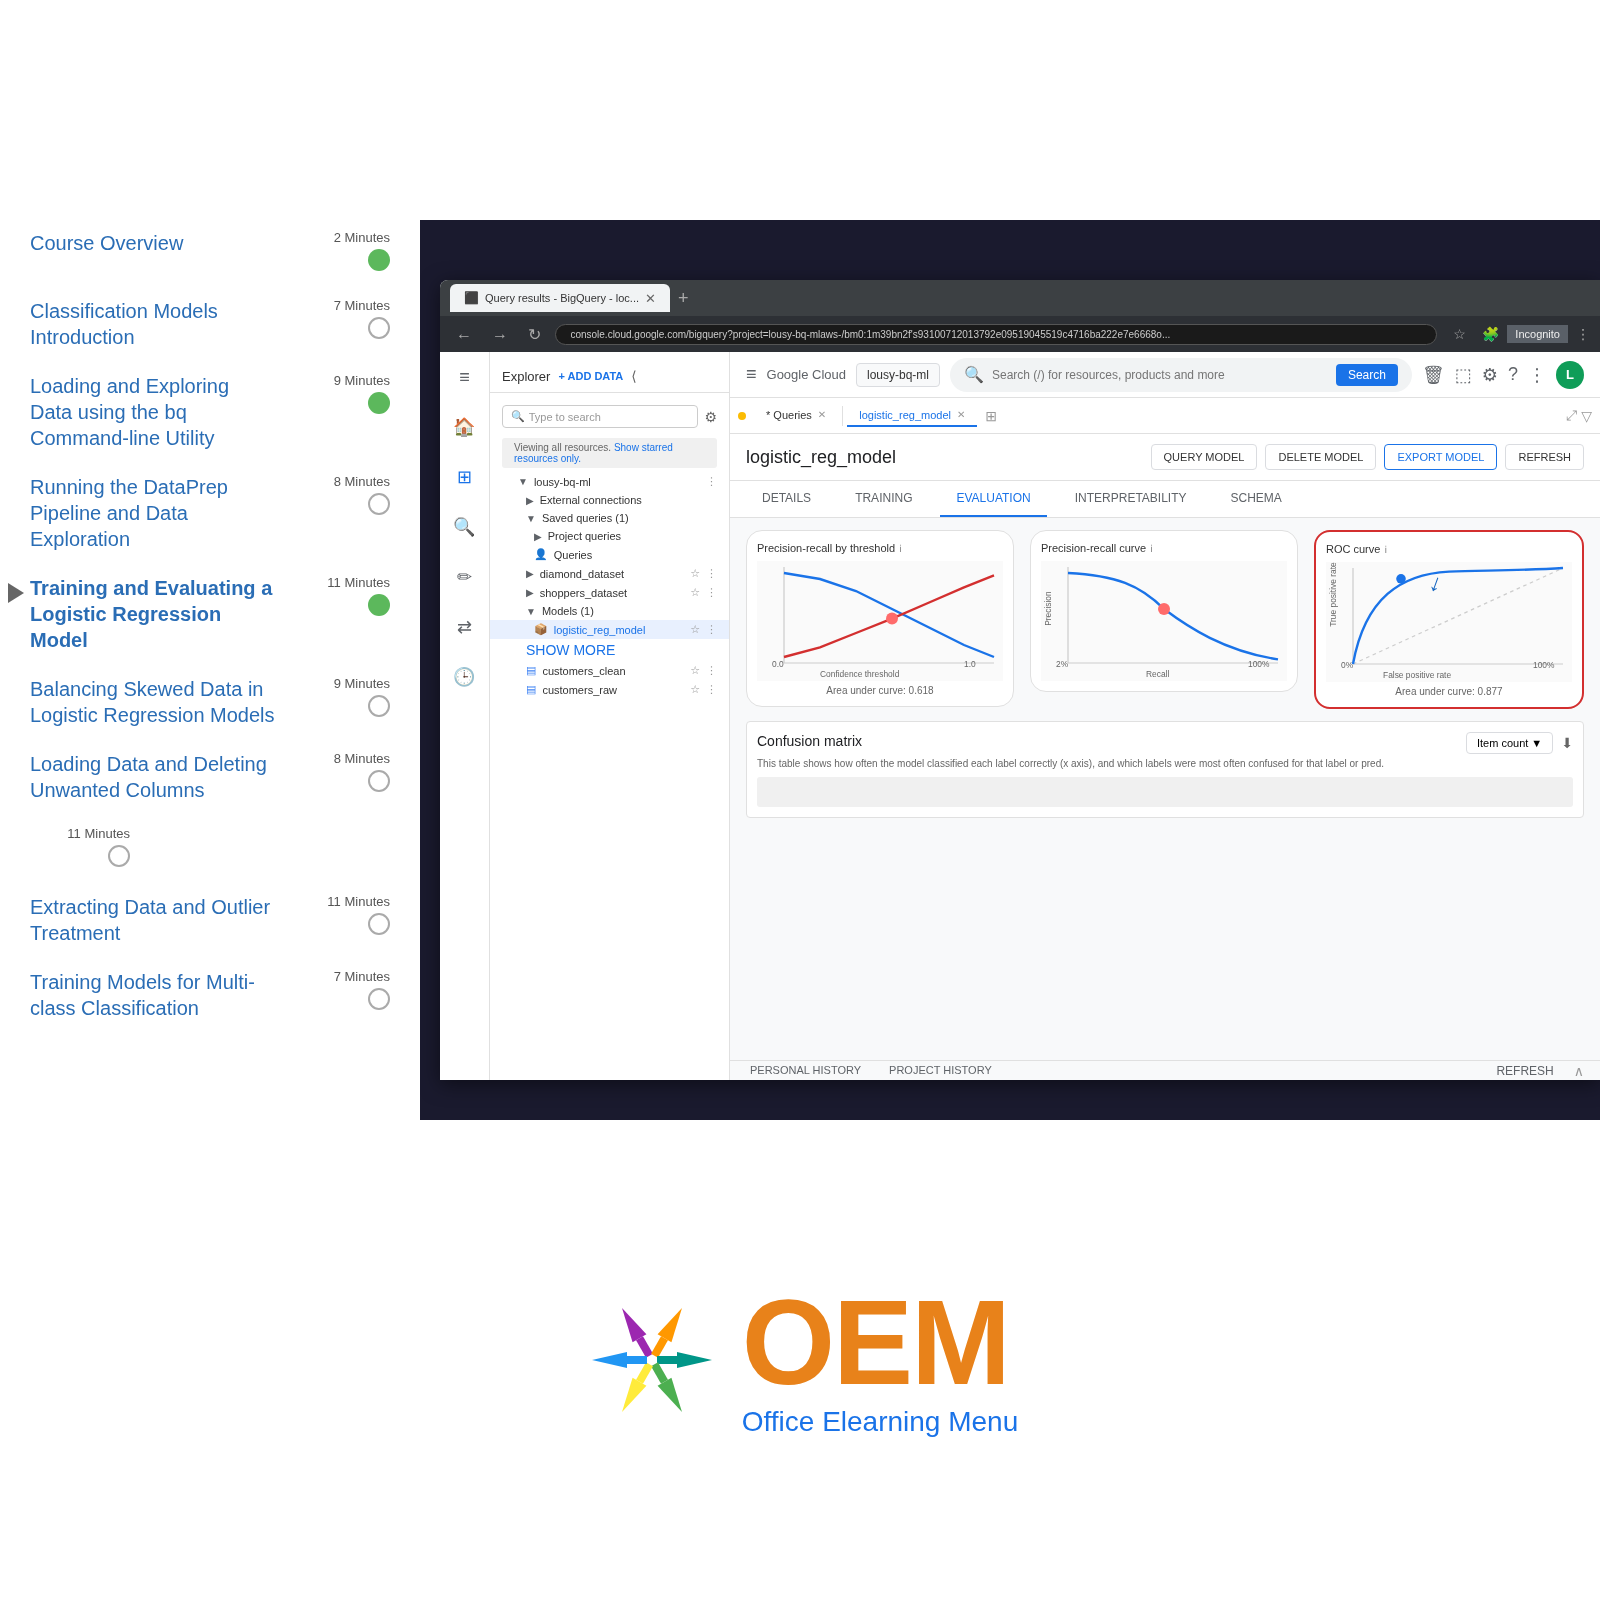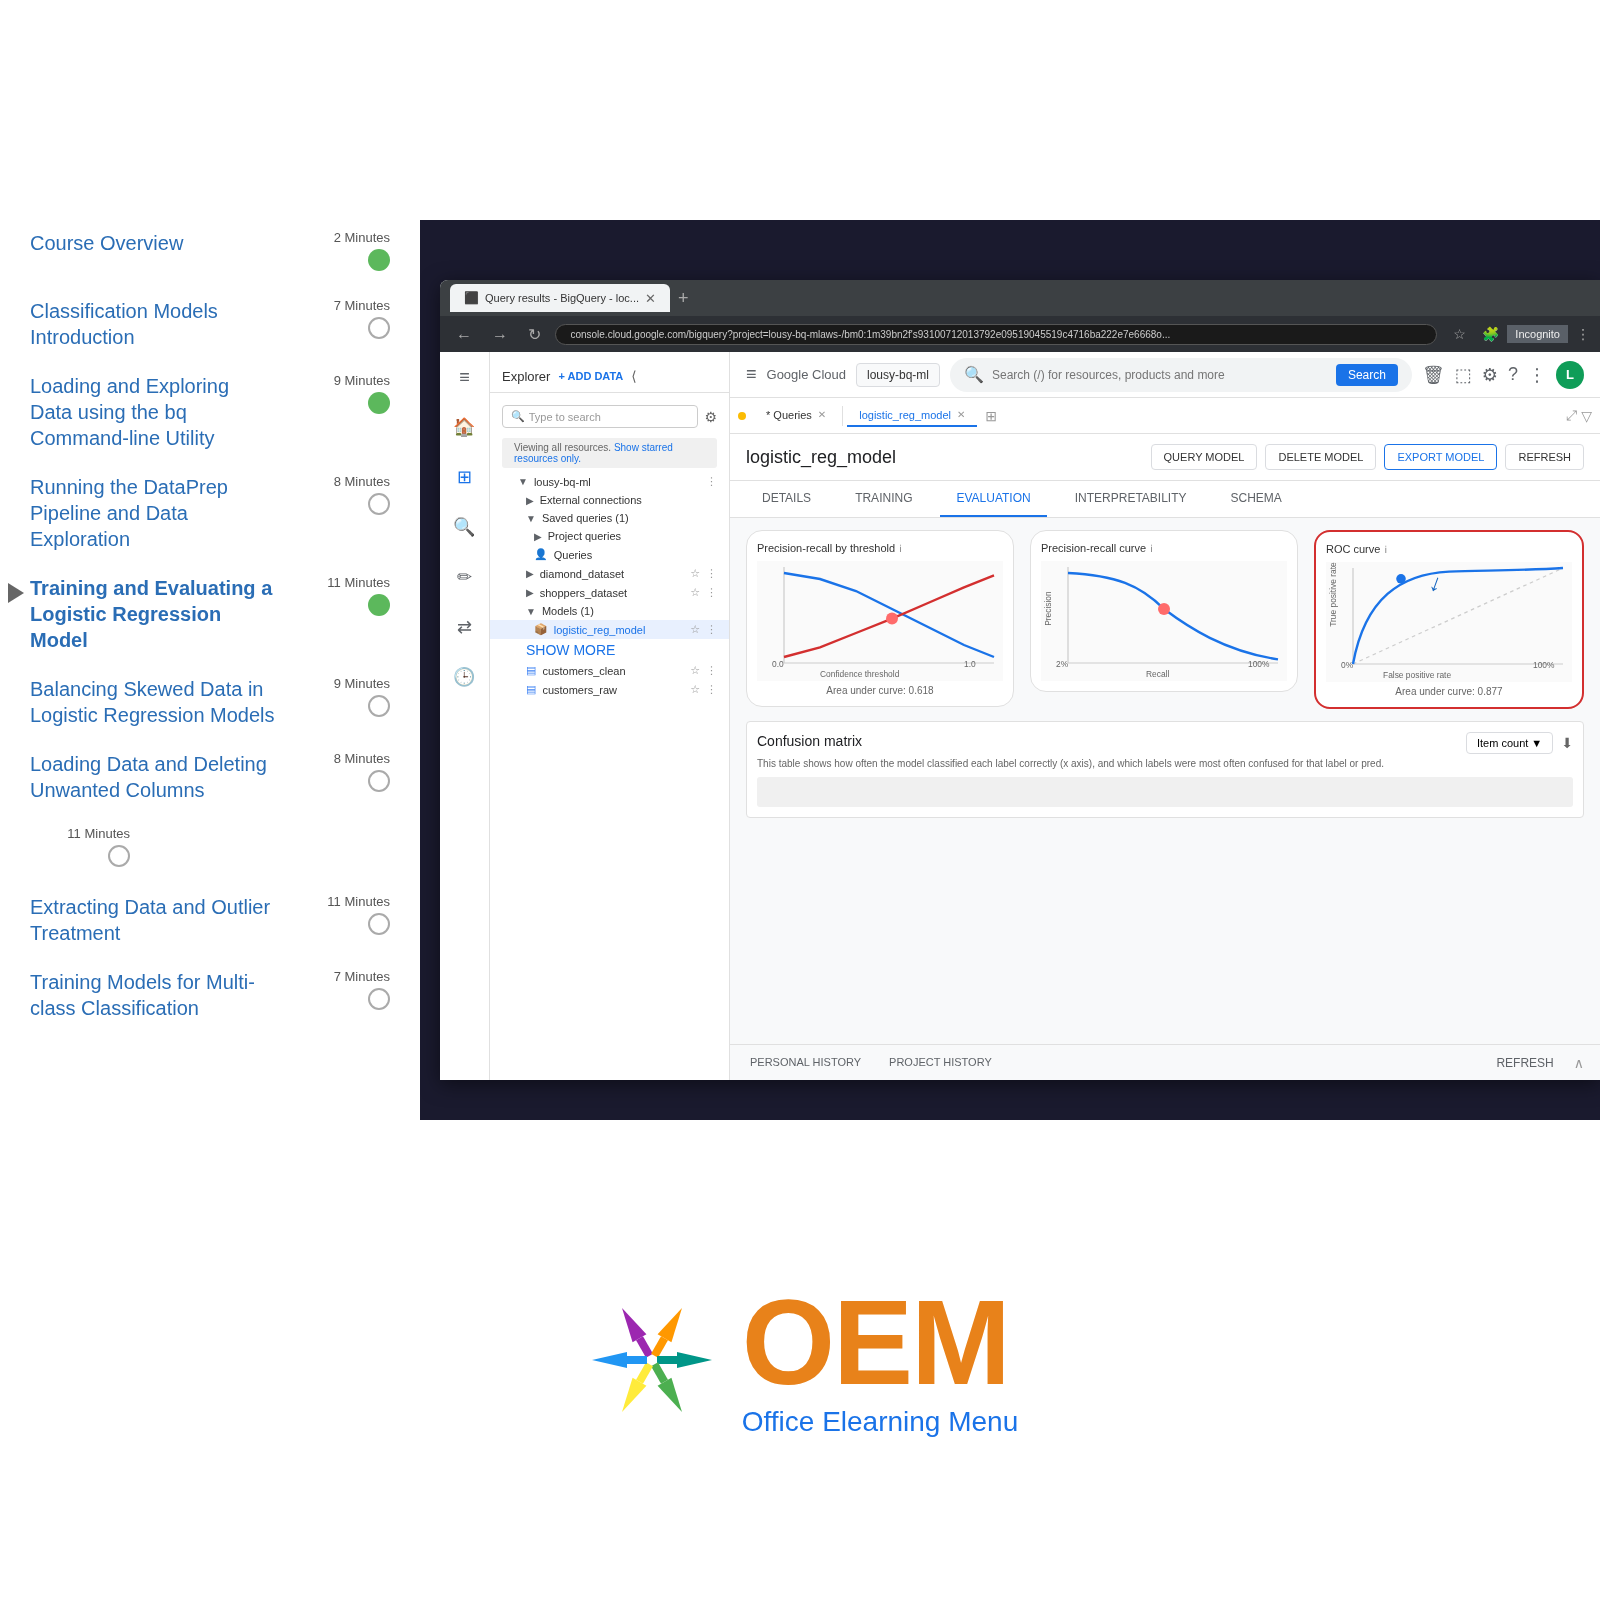--- a/index.html
+++ b/index.html
@@ -452,21 +452,21 @@
 
     .confusion-desc {
       font-size: 10px;
       color: #666;
       margin-bottom: 8px;
     }
 
     .bq-bottom-bar {
       background: #f8f9fa;
       border-top: 1px solid #e0e0e0;
-      height: 36px;
+      height: 20px;
       display: flex;
       align-items: center;
       padding: 0 16px;
       gap: 20px;
       font-size: 11px;
       color: #5f6368;
     }
 
     .bottom-tab {
       cursor: pointer;

